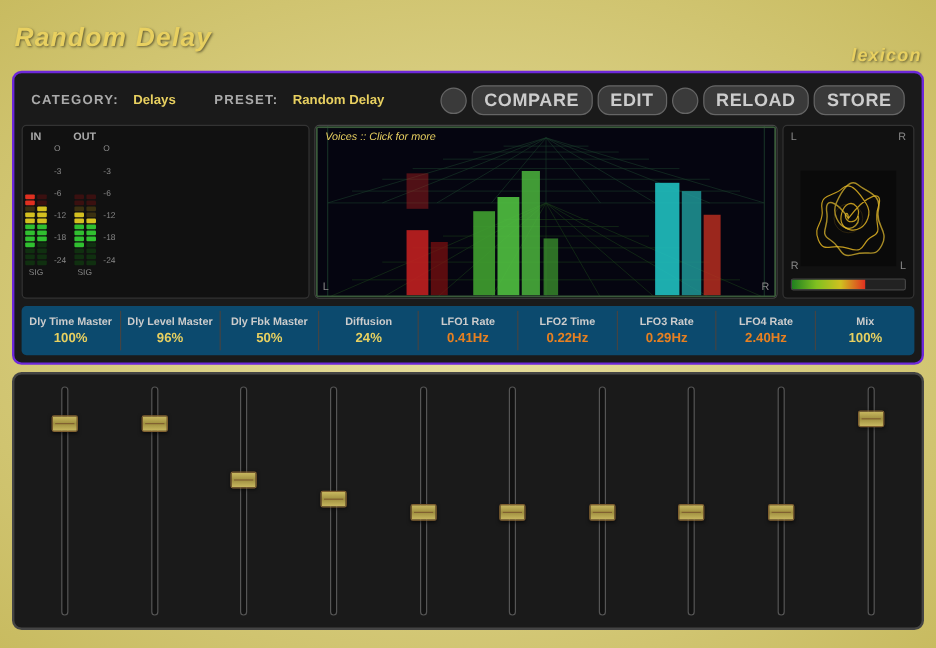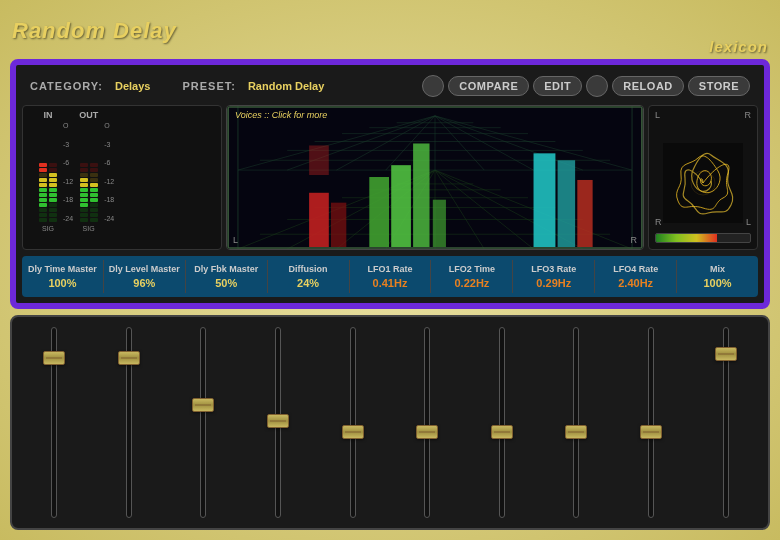--- a/index.html
+++ b/index.html
@@ -36,21 +36,21 @@
       letter-spacing: 1px;
       text-shadow: 1px 1px 2px rgba(0,0,0,0.5);
       margin-top: 32px;
     }
 
     
     .plugin-area {
       margin: 0 10px;
       background: #1a1a1a;
       border-radius: 8px;
-      border: 6px solid #6d28d9;
+      border: 2px solid #6d28d9;
       padding: 6px;
     }
 
     
     .top-bar {
       display: flex;
       align-items: center;
       padding: 4px 8px;
       gap: 12px;
       margin-bottom: 4px;
@@ -82,21 +82,21 @@
       margin-left: auto;
       display: flex;
       gap: 4px;
       align-items: center;
     }
     .top-btn {
       background: #3a3a3a;
       border: 1px solid #666;
       border-radius: 10px;
       color: #ccc;
-      font-size: 11px;
+      font-size: 15px;
       font-weight: bold;
       padding: 3px 10px;
       cursor: pointer;
       letter-spacing: 0.5px;
     }
     .top-btn-circle {
       width: 22px;
       height: 22px;
       border-radius: 50%;
       background: #3a3a3a;
@@ -111,22 +111,22 @@
       height: 145px;
     }
 
     
     .meters-panel {
       background: #111;
       border: 1px solid #333;
       border-radius: 4px;
       display: flex;
       gap: 4px;
-      padding: 4px 16px;
-      width: 200px;
+      padding: 4px 2px;
+      width: 240px;
       flex-shrink: 0;
     }
     .meter-group {
       display: flex;
       flex-direction: column;
       align-items: center;
       gap: 2px;
     }
     .meter-label {
       color: #aaa;

